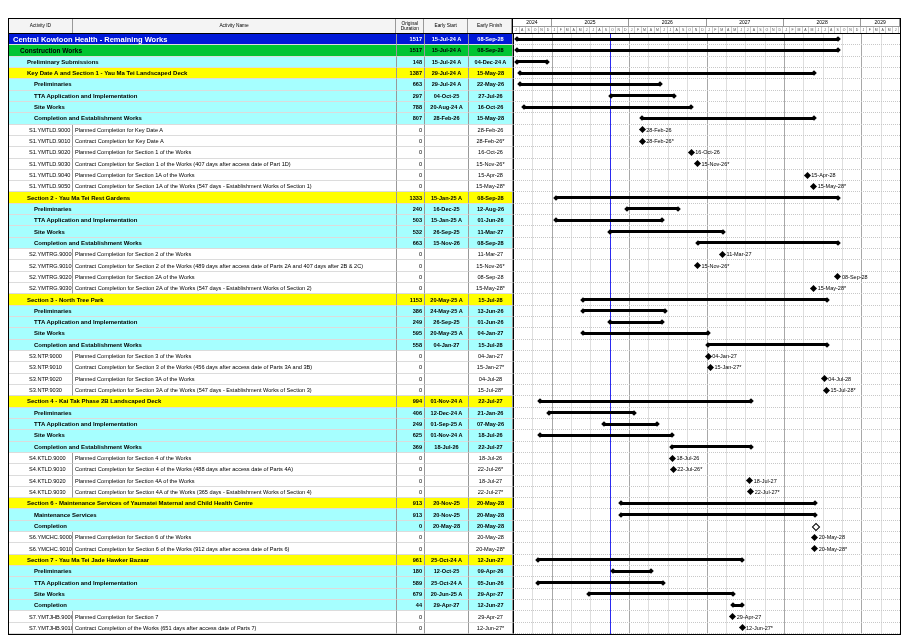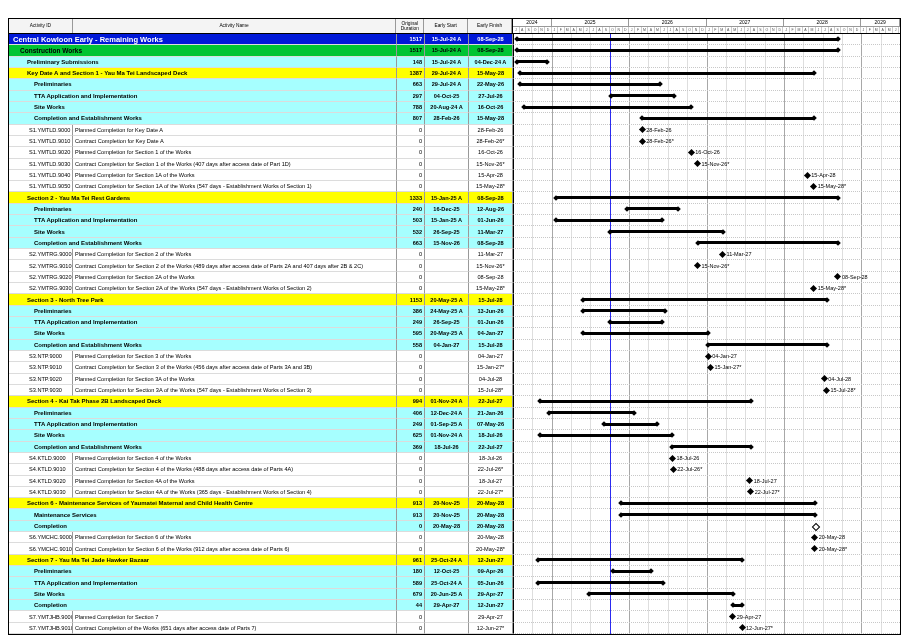--- a/index.html
+++ b/index.html
@@ -152,21 +152,21 @@
           <div class="vline" style="left: 251.55px; background: rgb(222, 222, 222);"></div>
           <div class="vline" style="left: 270.9px; background: rgb(168, 168, 168);"></div>
           <div class="vline" style="left: 290.25px; background: rgb(222, 222, 222);"></div>
           <div class="vline" style="left: 309.6px; background: rgb(222, 222, 222);"></div>
           <div class="vline" style="left: 328.95px; background: rgb(222, 222, 222);"></div>
           <div class="vline" style="left: 348.3px; background: rgb(168, 168, 168);"></div>
           <div class="vline" style="left: 367.65px; background: rgb(222, 222, 222);"></div>
           <div class="vline" style="left: 96.75px; background: rgb(42, 42, 240);"></div>
         </div>
     <div class="row s-blue">
-          <div class="c mg" style="padding-left: 4px;">Central Kowloon Early - Remaining Works</div>
+          <div class="c mg" style="padding-left: 4px;">Central Kowloon Health - Remaining Works</div>
           <div class="c du">1517</div>
           <div class="c dt">15-Jul-24 A</div>
           <div class="c dt">08-Sep-28</div>
           <div class="c ch">
             <div class="bar" style="left: 2.96066px; width: 321.02px;"></div>
             <div class="bdia" style="left: 0.960656px;"></div>
             <div class="bdia" style="left: 321.98px;"></div>
           </div>
         </div>
         <div class="row s-green">

